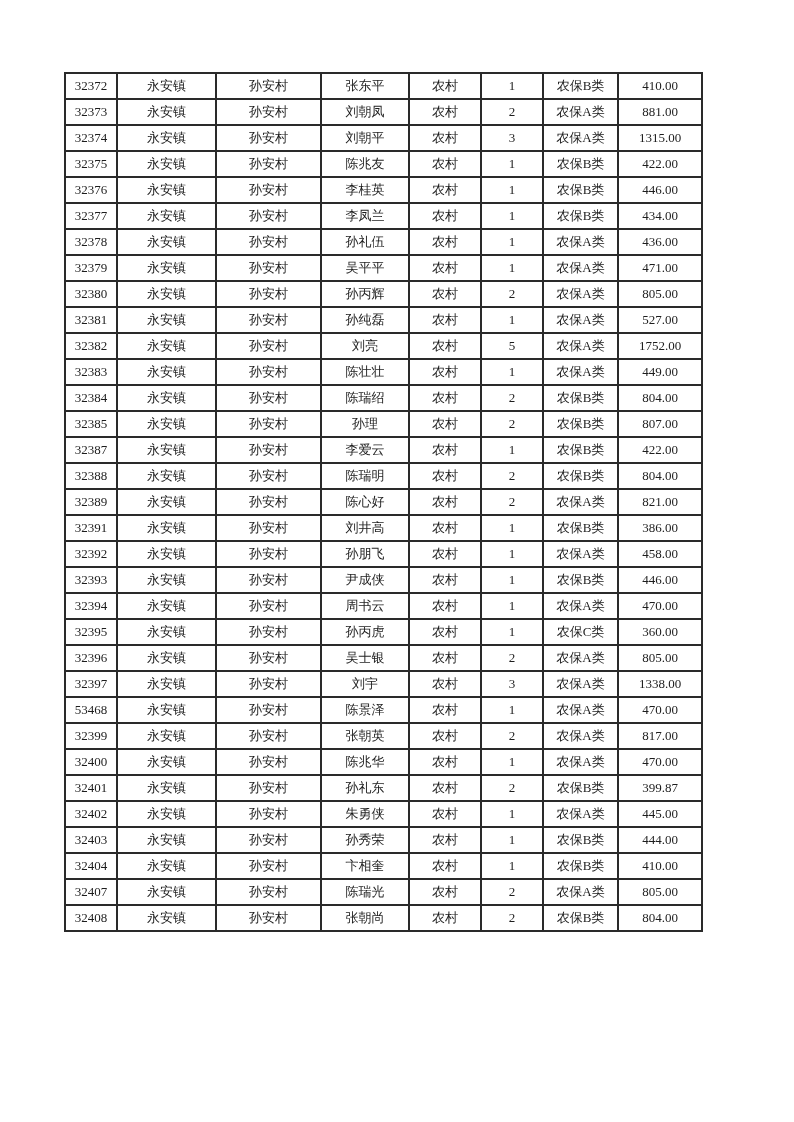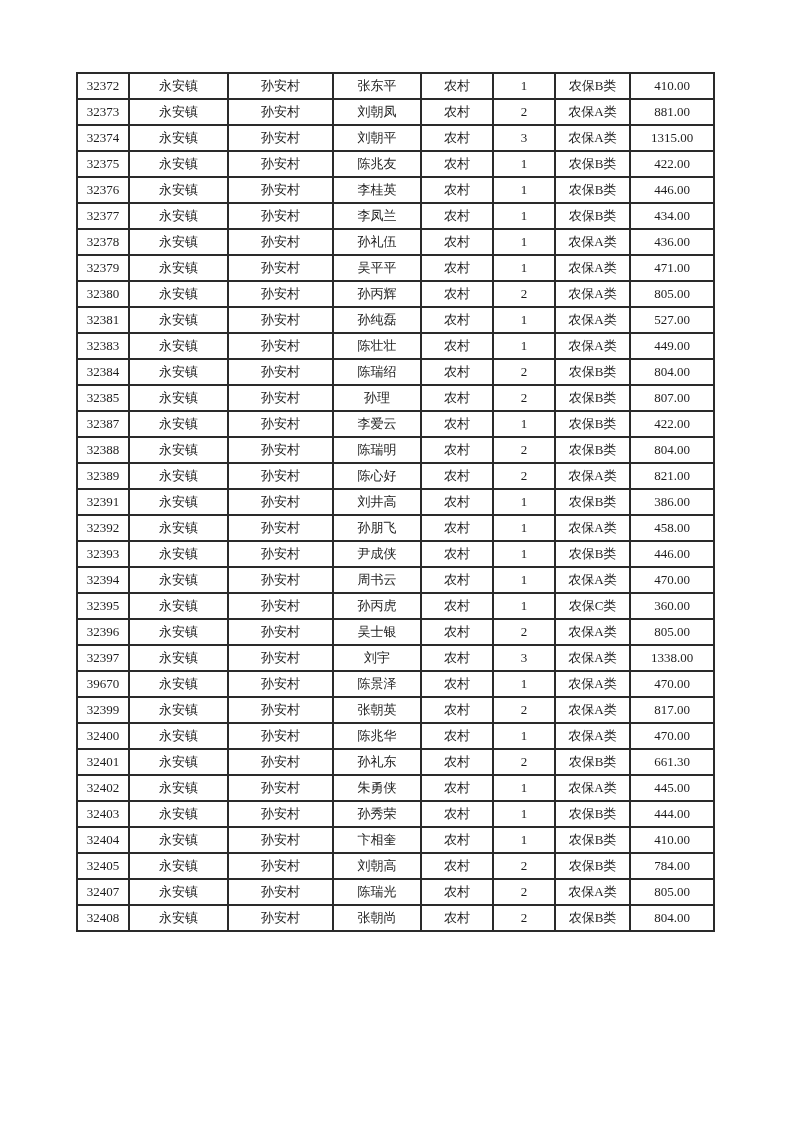--- a/index.html
+++ b/index.html
@@ -11,21 +11,21 @@
     position: relative;
     width: 794px;
     height: 1122px;
     margin: 0 auto;
     background: #ffffff;
     overflow: hidden;
     font-family: "Liberation Serif", "DejaVu Serif", serif;
   }
   table.roster {
     position: absolute;
-    left: 76px;
+    left: 64px;
     top: 72px;
     width: 637px;
     border-collapse: collapse;
     table-layout: fixed;
     border: 2px solid #2a2a2a;
   }
   table.roster td {
     border: 2px solid #2a2a2a;
     height: 24px;
     line-height: 24px;
@@ -157,20 +157,30 @@
           <td>32381</td>
           <td>永安镇</td>
           <td>孙安村</td>
           <td>孙纯磊</td>
           <td>农村</td>
           <td>1</td>
           <td>农保A类</td>
           <td>527.00</td>
         </tr>
         <tr>
+          <td>32382</td>
+          <td>永安镇</td>
+          <td>孙安村</td>
+          <td>刘亮</td>
+          <td>农村</td>
+          <td>5</td>
+          <td>农保A类</td>
+          <td>1752.00</td>
+        </tr>
+        <tr>
           <td>32383</td>
           <td>永安镇</td>
           <td>孙安村</td>
           <td>陈壮壮</td>
           <td>农村</td>
           <td>1</td>
           <td>农保A类</td>
           <td>449.00</td>
         </tr>
         <tr>
@@ -287,21 +297,21 @@
           <td>32397</td>
           <td>永安镇</td>
           <td>孙安村</td>
           <td>刘宇</td>
           <td>农村</td>
           <td>3</td>
           <td>农保A类</td>
           <td>1338.00</td>
         </tr>
         <tr>
-          <td>39670</td>
+          <td>53468</td>
           <td>永安镇</td>
           <td>孙安村</td>
           <td>陈景泽</td>
           <td>农村</td>
           <td>1</td>
           <td>农保A类</td>
           <td>470.00</td>
         </tr>
         <tr>
           <td>32399</td>
@@ -324,21 +334,21 @@
           <td>470.00</td>
         </tr>
         <tr>
           <td>32401</td>
           <td>永安镇</td>
           <td>孙安村</td>
           <td>孙礼东</td>
           <td>农村</td>
           <td>2</td>
           <td>农保B类</td>
-          <td>661.30</td>
+          <td>399.87</td>
         </tr>
         <tr>
           <td>32402</td>
           <td>永安镇</td>
           <td>孙安村</td>
           <td>朱勇侠</td>
           <td>农村</td>
           <td>1</td>
           <td>农保A类</td>
           <td>445.00</td>
@@ -355,30 +365,20 @@
         </tr>
         <tr>
           <td>32404</td>
           <td>永安镇</td>
           <td>孙安村</td>
           <td>卞相奎</td>
           <td>农村</td>
           <td>1</td>
           <td>农保B类</td>
           <td>410.00</td>
-        </tr>
-        <tr>
-          <td>32405</td>
-          <td>永安镇</td>
-          <td>孙安村</td>
-          <td>刘朝高</td>
-          <td>农村</td>
-          <td>2</td>
-          <td>农保B类</td>
-          <td>784.00</td>
         </tr>
         <tr>
           <td>32407</td>
           <td>永安镇</td>
           <td>孙安村</td>
           <td>陈瑞光</td>
           <td>农村</td>
           <td>2</td>
           <td>农保A类</td>
           <td>805.00</td>

